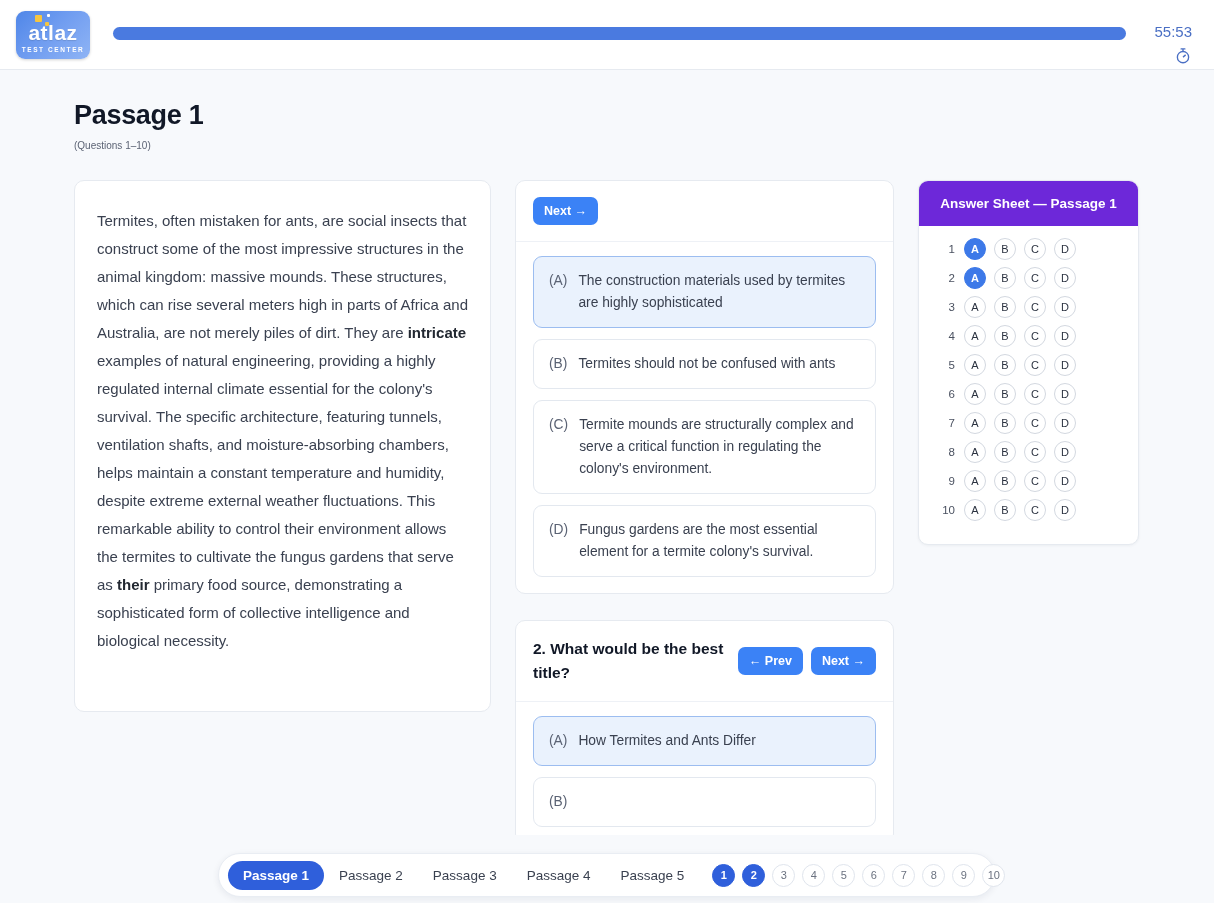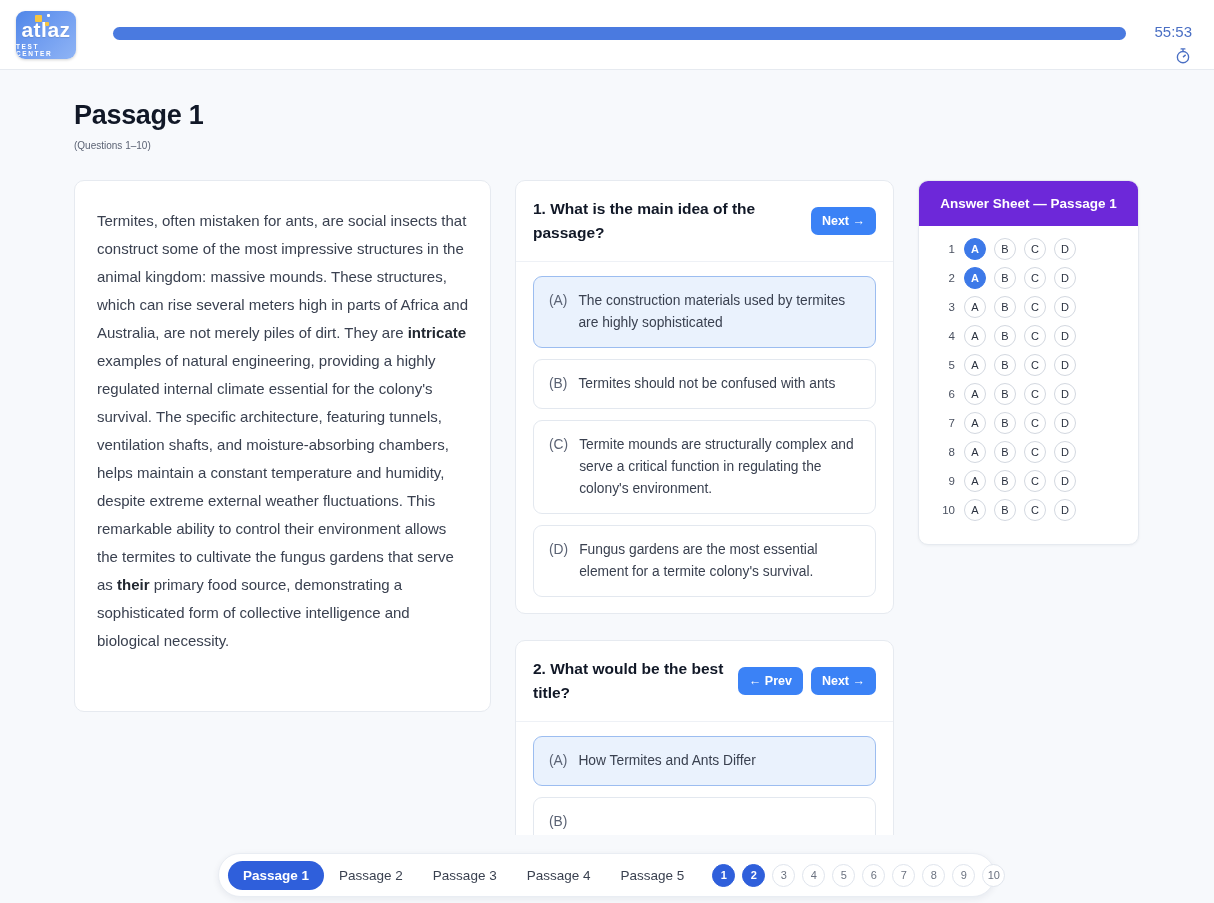--- a/index.html
+++ b/index.html
@@ -12,21 +12,21 @@
 
   
   .topbar {
     position: absolute; top: 0; left: 0;
     width: 1214px; height: 70px;
     background: #ffffff;
     border-bottom: 1px solid #e6eaf0;
     display: flex; align-items: center;
   }
   .logo {
-    width: 60px; height: 48px;
+    width: 74px; height: 48px;
     margin-left: 16px;
     border-radius: 9px;
     background: linear-gradient(135deg, #4f86e8 0%, #6f9cf0 45%, #8fb4f5 100%);
     display: flex; flex-direction: column;
     align-items: center; justify-content: center;
     position: relative;
     box-shadow: 0 1px 3px rgba(0,0,0,.18);
     overflow: hidden;
   }
   .logo .spark { position: absolute; background: #f5c542; border-radius: 1px; }
@@ -202,21 +202,20 @@
   <div class="page-sub">(Questions 1–10)</div>
 </div>
 
 <div class="passage-card">
   <div class="passage-text" id="passage-text"><span>Termites, often mistaken for ants, are social insects that construct some of the most impressive structures in the animal kingdom: massive mounds. These structures, which can rise several meters high in parts of Africa and Australia, are not merely piles of dirt. They are </span><b>intricate</b><span> examples of natural engineering, providing a highly regulated internal climate essential for the colony's survival. The specific architecture, featuring tunnels, ventilation shafts, and moisture-absorbing chambers, helps maintain a constant temperature and humidity, despite extreme external weather fluctuations. This remarkable ability to control their environment allows the termites to cultivate the fungus gardens that serve as </span><b>their</b><span> primary food source, demonstrating a sophisticated form of collective intelligence and biological necessity.</span></div>
 </div>
 
 <div class="qcol" id="question-column">
     <div class="qcard">
       <div class="qhead">
-        <div class="qtitle">1. What is the main idea of the passage?</div>
         <div class="qnav">
           <button class="navbtn">Next  →</button>
         </div>
       </div>
       <div class="opts">
         <div class="opt sel">
           <span class="lbl">(A)</span>
           <span>The construction materials used by termites are highly sophisticated</span>
         </div>
         <div class="opt">

